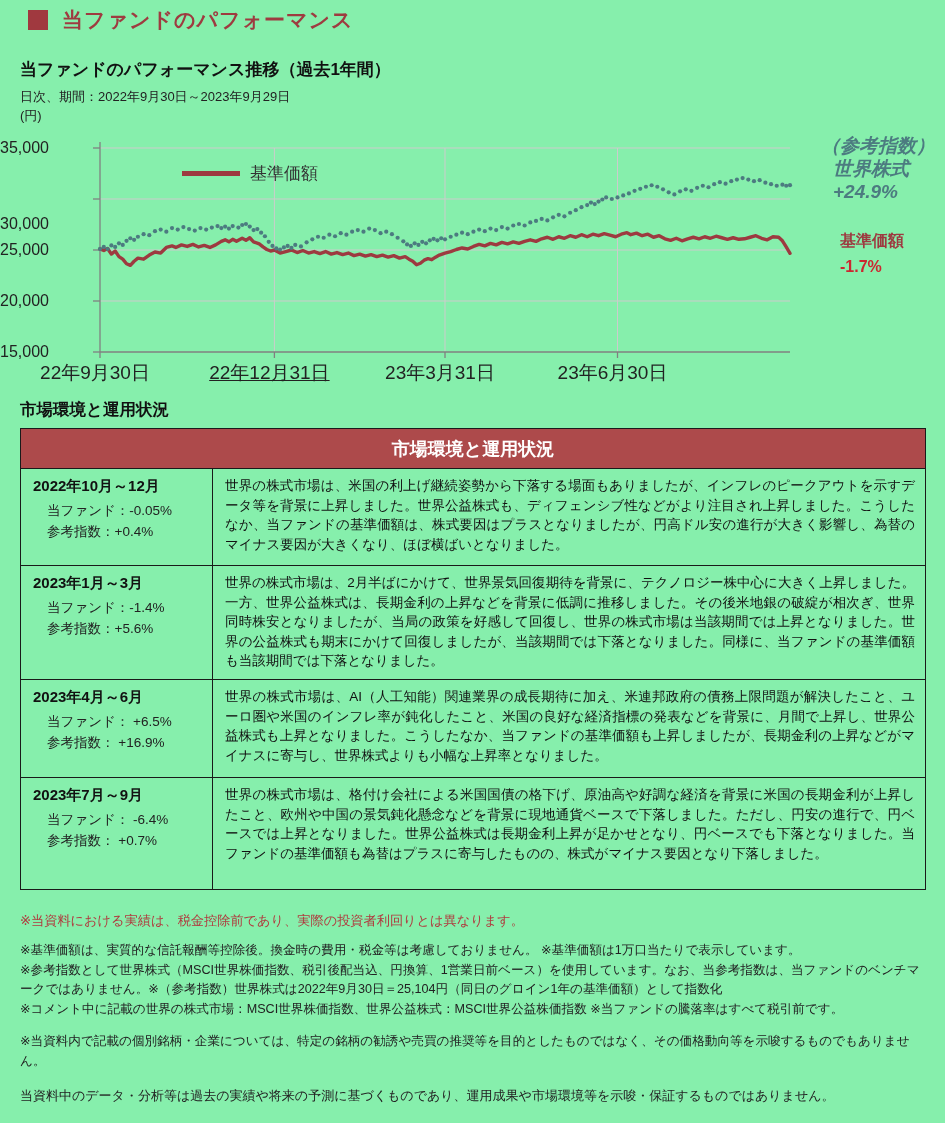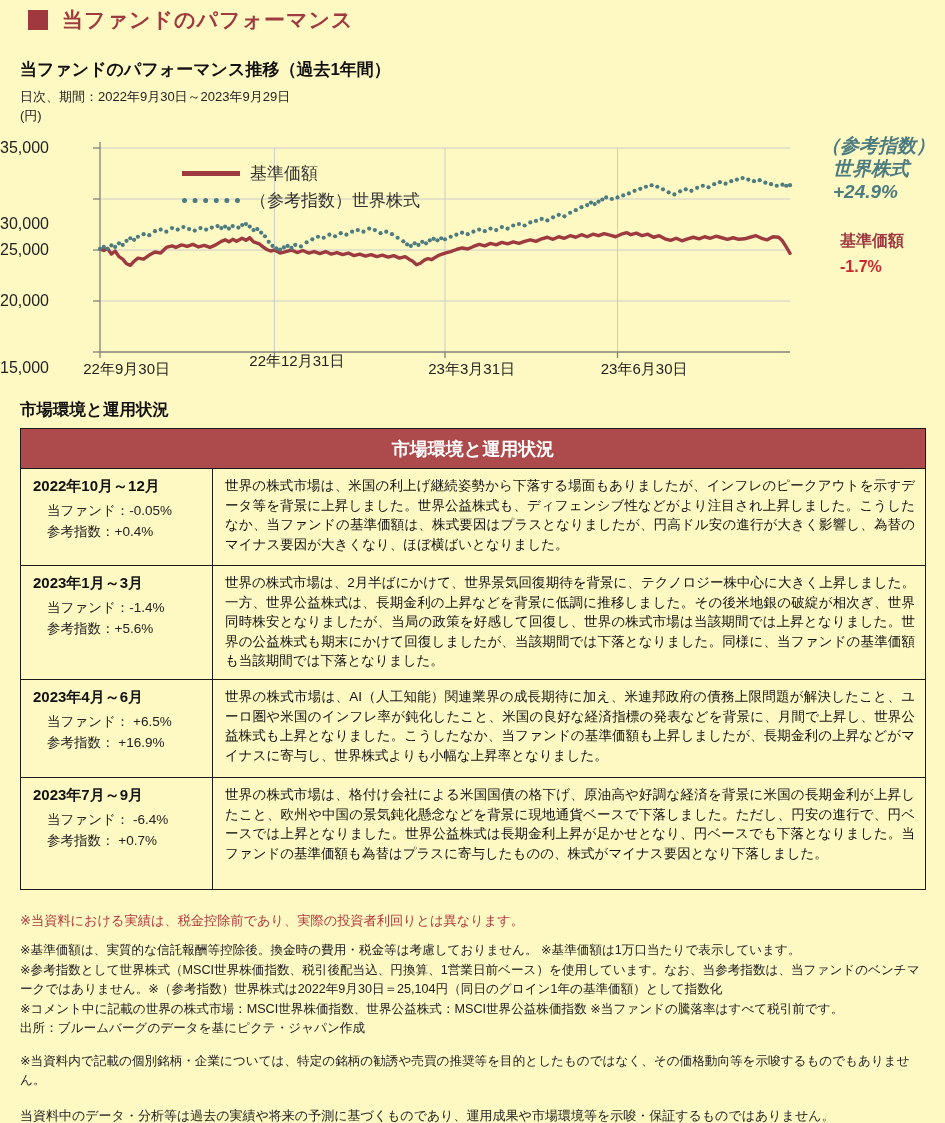--- a/index.html
+++ b/index.html
@@ -1,32 +1,32 @@
 <!DOCTYPE html>
 <html><head>
 <meta charset="utf-8">
 <style>
   html,body{margin:0;padding:0;background:#ffffff;}
   body{font-family:"Liberation Sans","DejaVu Sans",sans-serif;color:#1a1a1a;}
-  #page{position:relative;width:945px;height:1123px;background:#fef9c3;overflow:hidden;}
+  #page{position:relative;width:945px;height:1123px;background:#86efac;overflow:hidden;}
 
   
   .doc-header{position:absolute;top:6px;left:28px;display:flex;align-items:center;}
   .hdr-square{width:20px;height:20px;background:#a0393f;margin-right:14px;}
   .hdr-title{font-size:21px;font-weight:bold;color:#9e3b40;letter-spacing:1px;}
 
   .chart-title{position:absolute;top:58px;left:20px;font-size:17px;font-weight:bold;color:#111;}
   .chart-sub{position:absolute;top:88px;left:20px;font-size:13px;color:#222;text-align:center;}
   .chart-unit{position:absolute;top:107px;left:20px;font-size:13px;color:#222;}
 
   
   #chart-area{position:absolute;top:128px;left:0;width:945px;height:268px;}
   #chart-svg{position:absolute;top:0;left:0;}
   .ylab{position:absolute;left:0;width:92px;font-size:16px;color:#222;}
-  .xlab{position:absolute;width:150px;text-align:right;font-size:15px;color:#222;}
+  .xlab{position:absolute;width:150px;text-align:center;font-size:19px;color:#222;}
 
   .legend{position:absolute;left:182px;top:32px;}
   .legend-row{display:flex;align-items:center;height:27px;}
   .sw-solid{display:inline-block;width:58px;height:5px;background:#9d3a40;margin-right:10px;}
   .sw-dotted{display:inline-block;width:58px;height:0;border-top:5px dotted #4c7b80;margin-right:10px;}
   .legend-label{font-size:17px;color:#333;}
 
   .rlab-index{position:absolute;left:821px;top:6px;font-size:19px;font-weight:bold;color:#4c7b80;line-height:23px;font-style:italic;}
   .rlab-index .ind{padding-left:12px;}
   .rlab-fund{position:absolute;left:840px;top:100px;font-size:16px;font-weight:bold;line-height:26px;}
@@ -226,42 +226,38 @@
         <circle cx="782.4175824175824" cy="56.72" r="2.1" fill="#4c7b80"></circle>
         <circle cx="786.2087912087912" cy="57.74" r="2.1" fill="#4c7b80"></circle>
         <circle cx="790" cy="57.179" r="2.1" fill="#4c7b80"></circle>
       </svg>
 
     <div class="legend">
       <div class="legend-row">
         <span class="sw-solid"></span>
         <span class="legend-label">基準価額</span>
       </div>
-      <div class="legend-row">
-        <span class="sw-dotted"></span>
-        <span class="legend-label">（参考指数）世界株式</span>
-      </div>
     </div>
 
     <div class="rlab-index">
       <div>（参考指数）</div>
       <div class="ind">世界株式</div>
       <div class="ind">+24.9%</div>
     </div>
     <div class="rlab-fund">
       <div class="fund-name">基準価額</div>
       <div class="fund-val">-1.7%</div>
     </div>
-  <div class="ylab" style="top: 231px;">15,000</div>
+  <div class="ylab" style="top: 215px;">15,000</div>
       <div class="ylab" style="top: 164px;">20,000</div>
       <div class="ylab" style="top: 113px;">25,000</div>
       <div class="ylab" style="top: 62px; margin-top: 25px;">30,000</div>
       <div class="ylab" style="top: 11px;">35,000</div>
       <div class="xlab" style="left: 20px; top: 232px;">22年9月30日</div>
-      <div class="xlab" style="left: 194.396px; top: 224px;">22年12月31日</div>
+      <div class="xlab" style="left: 194.396px; top: 232px; text-decoration: underline;">22年12月31日</div>
       <div class="xlab" style="left: 365px; top: 232px;">23年3月31日</div>
       <div class="xlab" style="left: 537.5px; top: 232px;">23年6月30日</div>
     </div>
 
   <div class="section-heading">市場環境と運用状況</div>
 
   <table id="env-table">
     <colgroup>
         <col class="col-period">
         <col>
@@ -303,18 +299,17 @@
       <td class="cell-text">世界の株式市場は、格付け会社による米国国債の格下げ、原油高や好調な経済を背景に米国の長期金利が上昇したこと、欧州や中国の景気鈍化懸念などを背景に現地通貨ベースで下落しました。ただし、円安の進行で、円ベースでは上昇となりました。世界公益株式は長期金利上昇が足かせとなり、円ベースでも下落となりました。当ファンドの基準価額も為替はプラスに寄与したものの、株式がマイナス要因となり下落しました。</td>
     </tr>
   </tbody>
     </table>
 
   <div id="footnotes">
     <div class="fn-red">※当資料における実績は、税金控除前であり、実際の投資者利回りとは異なります。</div>
     <div class="fn">※基準価額は、実質的な信託報酬等控除後。換金時の費用・税金等は考慮しておりません。 ※基準価額は1万口当たりで表示しています。</div>
     <div class="fn">※参考指数として世界株式（MSCI世界株価指数、税引後配当込、円換算、1営業日前ベース）を使用しています。なお、当参考指数は、当ファンドのベンチマークではありません。※（参考指数）世界株式は2022年9月30日＝25,104円（同日のグロイン1年の基準価額）として指数化</div>
     <div class="fn">※コメント中に記載の世界の株式市場：MSCI世界株価指数、世界公益株式：MSCI世界公益株価指数 ※当ファンドの騰落率はすべて税引前です。</div>
-    <div class="fn">出所：ブルームバーグのデータを基にピクテ・ジャパン作成</div>
     <div class="fn fn-gap">※当資料内で記載の個別銘柄・企業については、特定の銘柄の勧誘や売買の推奨等を目的としたものではなく、その価格動向等を示唆するものでもありません。</div>
     <div class="fn fn-last">当資料中のデータ・分析等は過去の実績や将来の予測に基づくものであり、運用成果や市場環境等を示唆・保証するものではありません。</div>
   </div>
 
 </div>
 
 </body></html>

